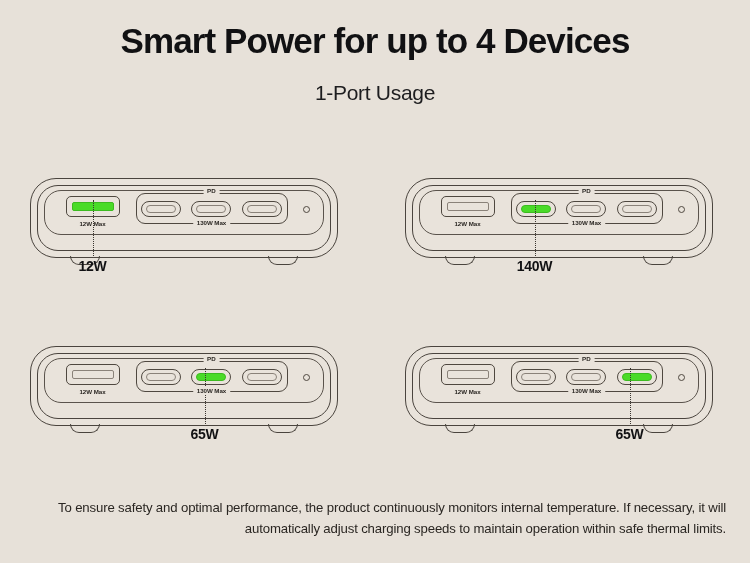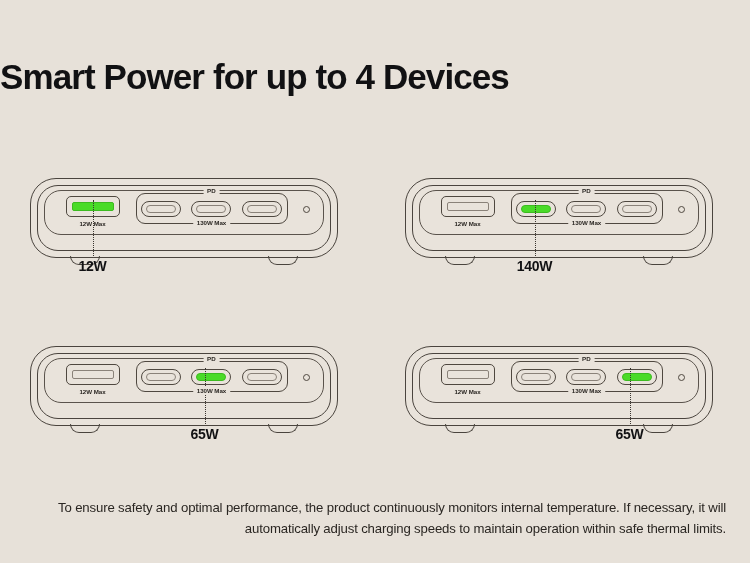--- a/index.html
+++ b/index.html
@@ -11,23 +11,22 @@
     height: 563px;
     background: #e7e1d9;
     font-family: "Liberation Sans", sans-serif;
     color: #1d1d1f;
     overflow: hidden;
     position: relative;
   }
 
   
   .header {
-    text-align: left;
-    padding-top: 34px;
-    margin-top: 24px;
+    text-align: center;
+    padding-top: 22px;
   }
   .title {
     font-size: 35px;
     font-weight: 700;
     letter-spacing: -0.9px;
     line-height: 1.1;
     margin: 0;
     color: #111113;
   }
   .subtitle {
@@ -286,20 +285,21 @@
     line-height: 1.55;
     letter-spacing: -0.15px;
     color: #2a2622;
   }
 </style>
 </head>
 <body>
 
 <div class="header">
   <h1 class="title">Smart Power for up to 4 Devices</h1>
+  <p class="subtitle">1-Port Usage</p>
 </div>
 
 <div class="device-grid">
 
   <div class="device-cell">
     <div class="device-wrap">
       <div class="shell-outer"></div>
       <div class="shell-inner"></div>
       <div class="shell-face"></div>
       <div class="foot left"></div>

